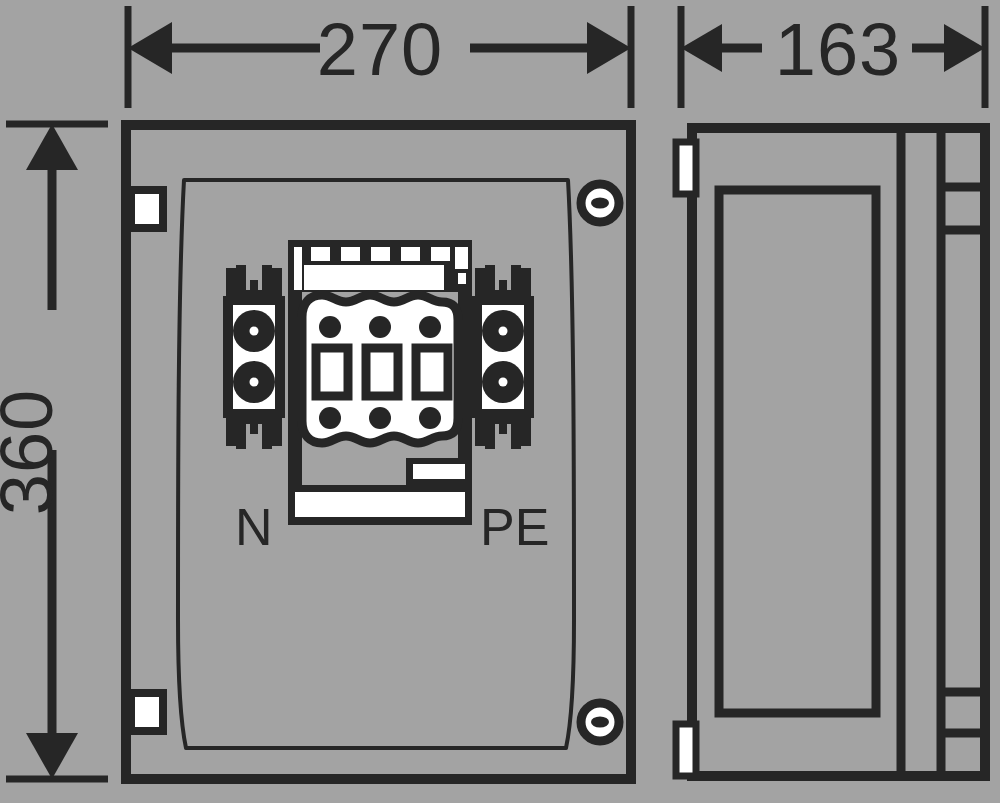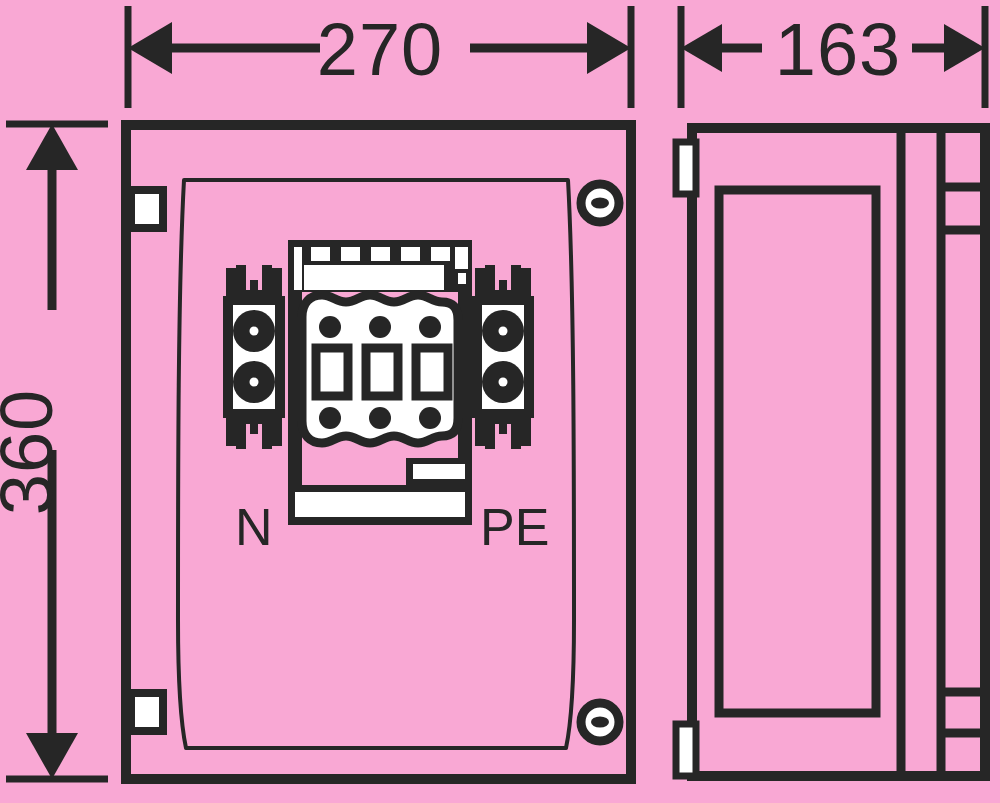--- a/index.html
+++ b/index.html
@@ -11,21 +11,21 @@
   body {
     width: 1000px;
     height: 803px;
     overflow: hidden;
     font-family: "Liberation Sans", sans-serif;
   }
   #drawing-root {
     position: relative;
     width: 1000px;
     height: 803px;
-    background: #f9a8d4;
+    background: #a3a3a3;
   }
   #drawing-svg {
     display: block;
     width: 1000px;
     height: 803px;
   }
   .dim-text {
     font-family: "Liberation Sans", sans-serif;
     font-size: 74px;
     fill: #262626;

